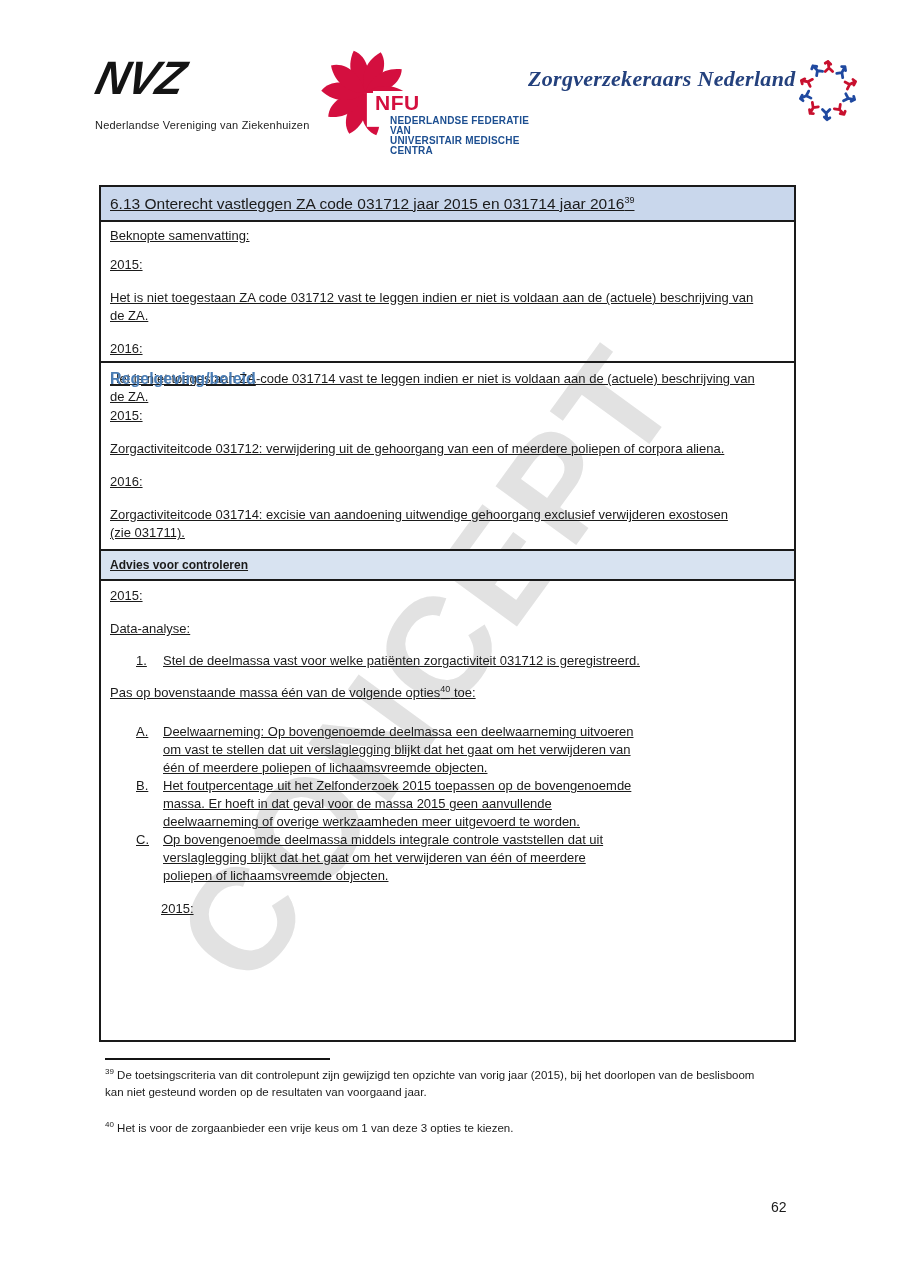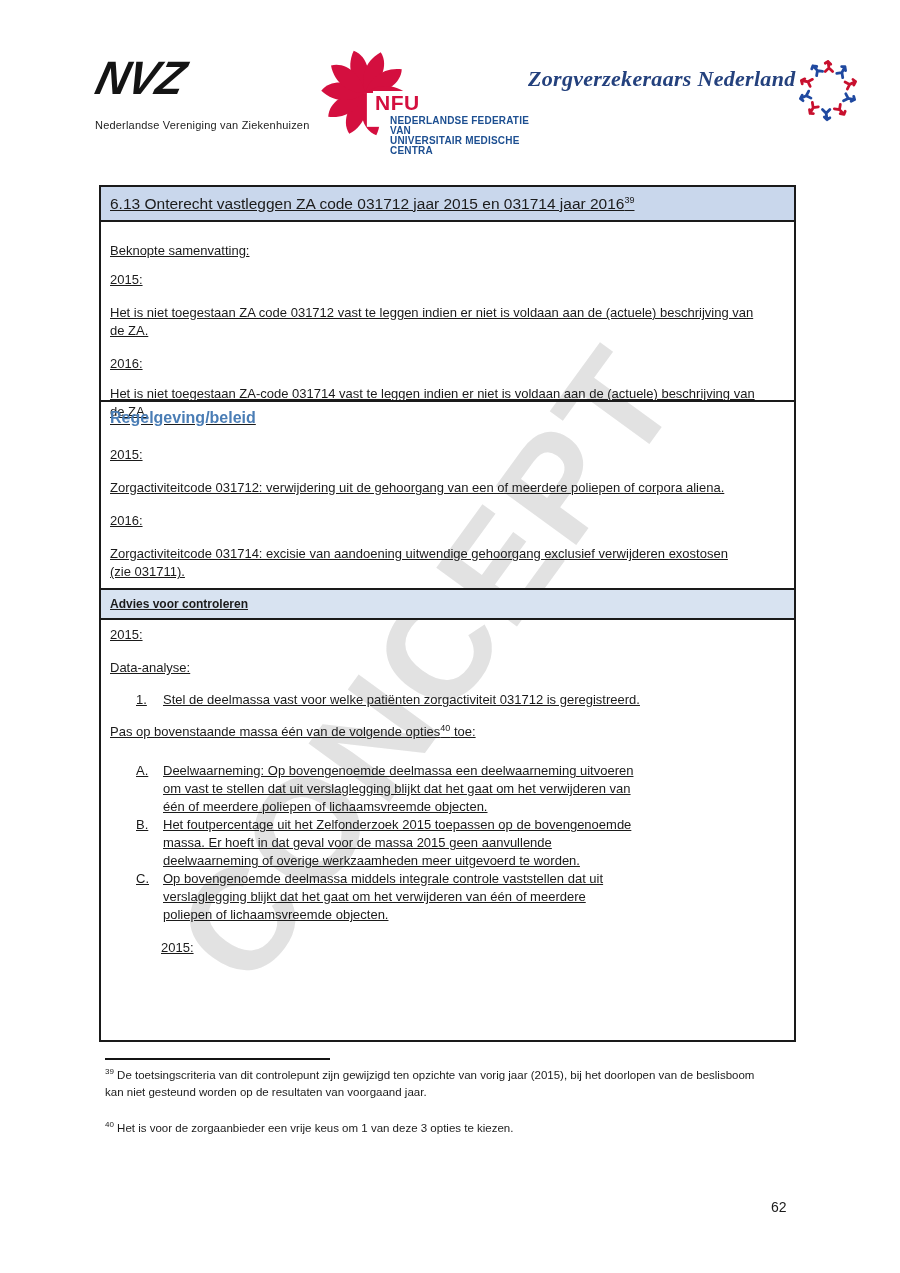--- a/index.html
+++ b/index.html
@@ -49,21 +49,21 @@
 
   
   .doc-box {
     position:absolute; left:99px; top:185px; width:697px; height:857px;
     border:2px solid #1a1a1a; z-index:2; background:transparent;text-decoration:underline;
   }
   .bar-title {
     height:35px; background:#c9d7ec; border-bottom:2px solid #1a1a1a;
     display:flex; align-items:center; padding:0 9px; font-size:15.5px; line-height:20px;
   }
-  .sec-summary { height:180px; border-bottom:2px solid #1a1a1a; padding:20px 9px; }
+  .sec-summary { height:141px; border-bottom:2px solid #1a1a1a; padding:5px 9px; }
   .sec-regulation { height:186px; padding:4px 9px; }
   .bar-advice {
     height:32px; background:#d8e3f1; border-top:2px solid #1a1a1a; border-bottom:2px solid #1a1a1a;
     display:flex; align-items:center; padding:0 9px; font-weight:bold; font-size:12px;
   }
   .sec-advice { padding:6px 9px; }
 
   .prewrap { white-space:pre-wrap; }
   .sup { font-size:9px; vertical-align:super; line-height:0; }
 

